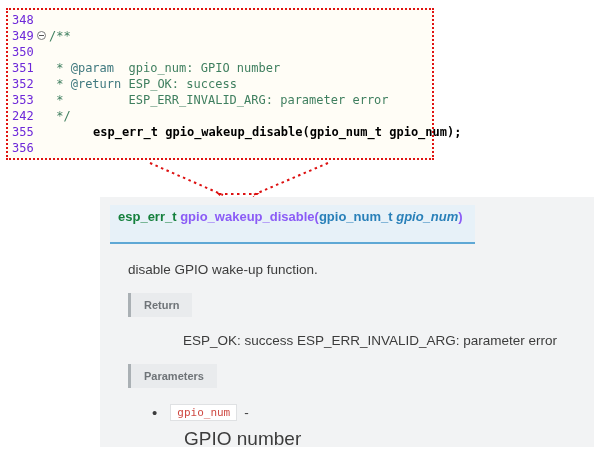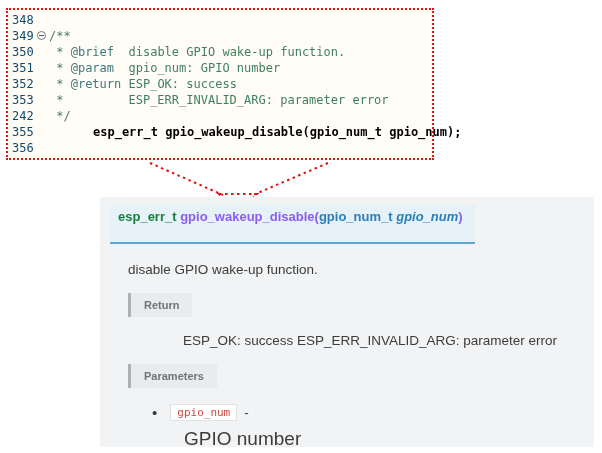--- a/index.html
+++ b/index.html
@@ -17,21 +17,21 @@
     width:428px; height:152px;
     border:2px dotted #e01212;
     background:#fffdf6;
     padding-top:2px;
   }
   .code-row {
     display:flex; height:16px; line-height:16px;
     font-family:"DejaVu Sans Mono", monospace;
     font-size:12px;
   }
-  .line-num { width:27px; flex:none; color:#0c4a6e; padding-left:4px; }
+  .line-num { width:27px; flex:none; color:#6d28d9; padding-left:4px; }
   .fold { width:14px; flex:none; position:relative; }
   .fold-circle {
     position:absolute; left:2px; top:3px;
     width:9px; height:9px; border:1px solid #7a7a7a;
     border-radius:50%; background:#fff;
   }
   .fold-circle::before {
     content:""; position:absolute; left:1px; top:3px;
     width:5px; height:1px; background:#555;
   }
@@ -99,21 +99,20 @@
       <div class="code-row">
         <span class="line-num">349</span>
         <span class="fold">
           <span class="fold-circle"></span>
         </span>
         <span class="code-text"><span class="seg-comment">/**</span></span>
       </div>
       <div class="code-row">
         <span class="line-num">350</span>
         <span class="fold"></span>
-        <span class="code-text"><span class="seg-comment"> * </span><span class="seg-tag">@brief</span><span class="seg-comment">  disable GPIO wake-up function.</span></span>
       </div>
       <div class="code-row">
         <span class="line-num">351</span>
         <span class="fold"></span>
         <span class="code-text"><span class="seg-comment"> * </span><span class="seg-tag">@param</span><span class="seg-comment">  gpio_num: GPIO number</span></span>
       </div>
       <div class="code-row">
         <span class="line-num">352</span>
         <span class="fold"></span>
         <span class="code-text"><span class="seg-comment"> * </span><span class="seg-tag">@return</span><span class="seg-comment"> ESP_OK: success</span></span>

